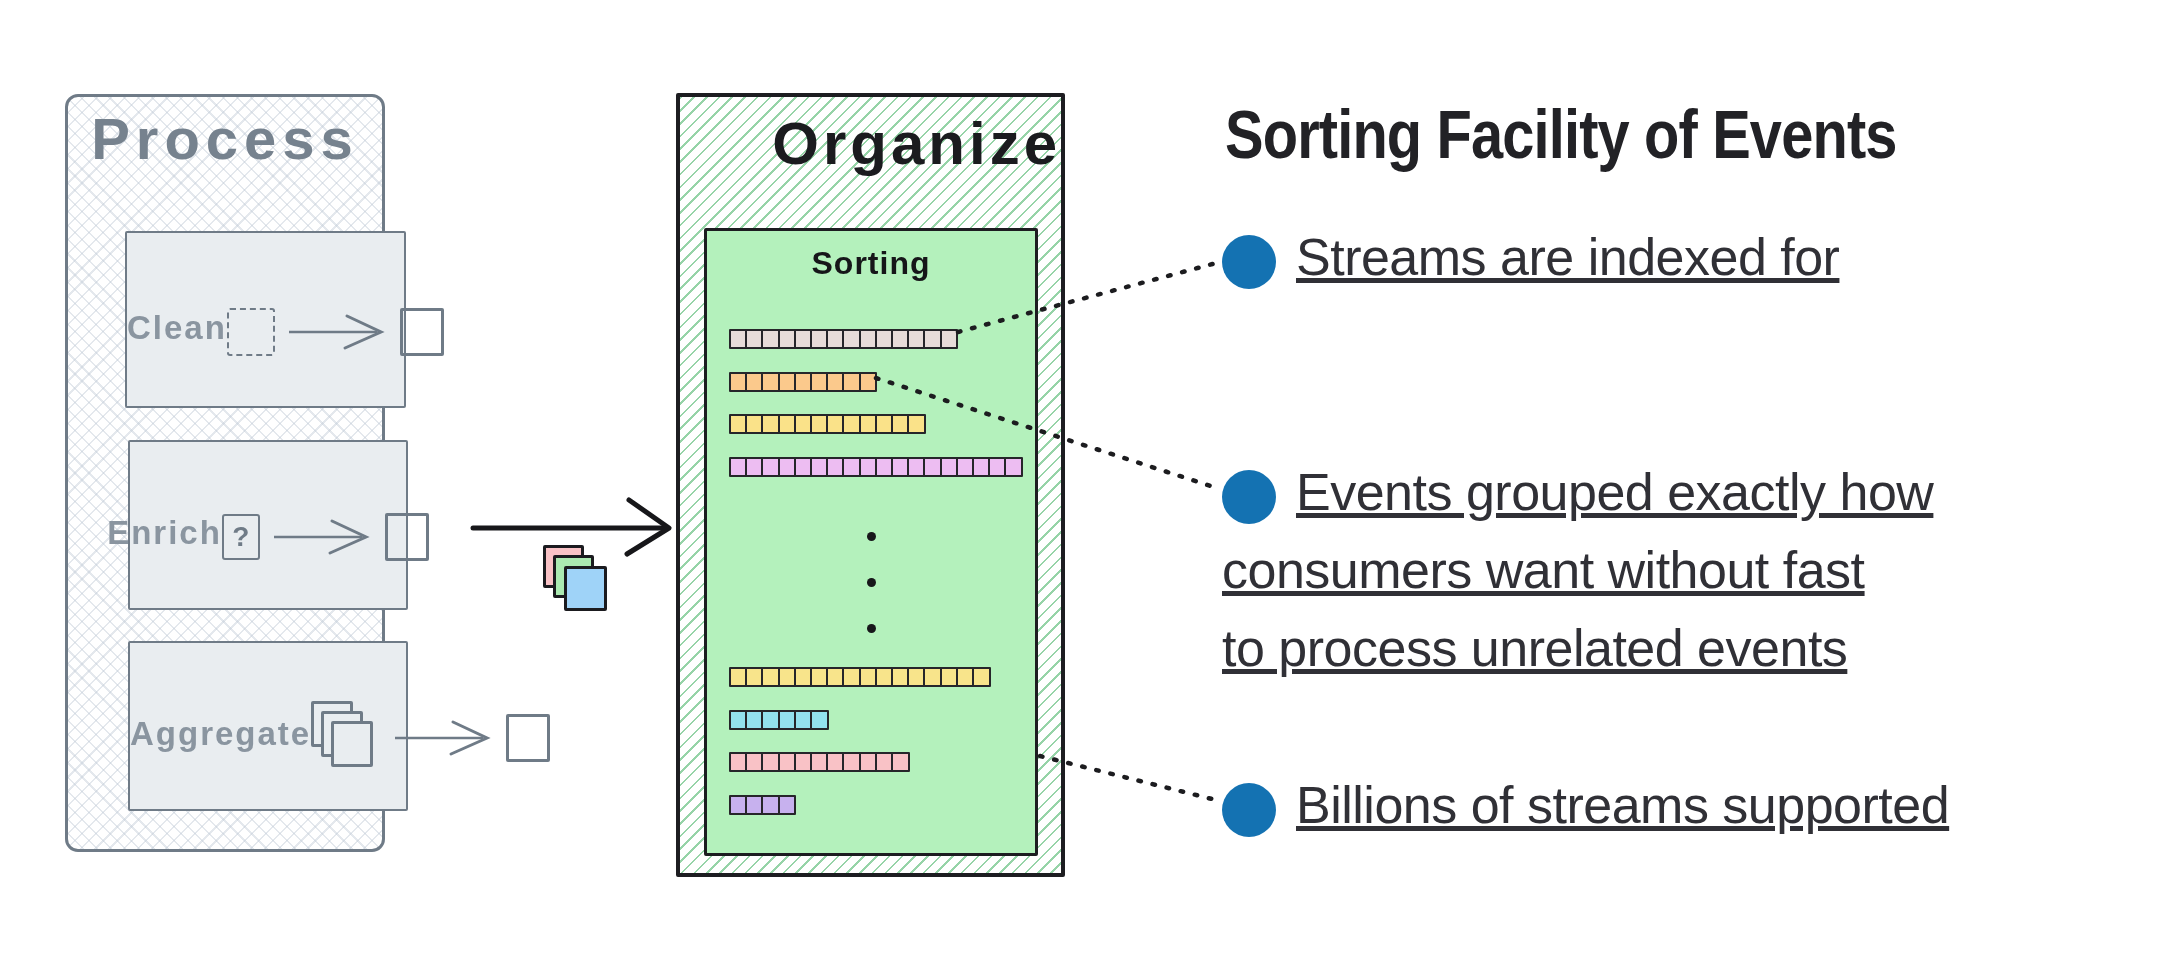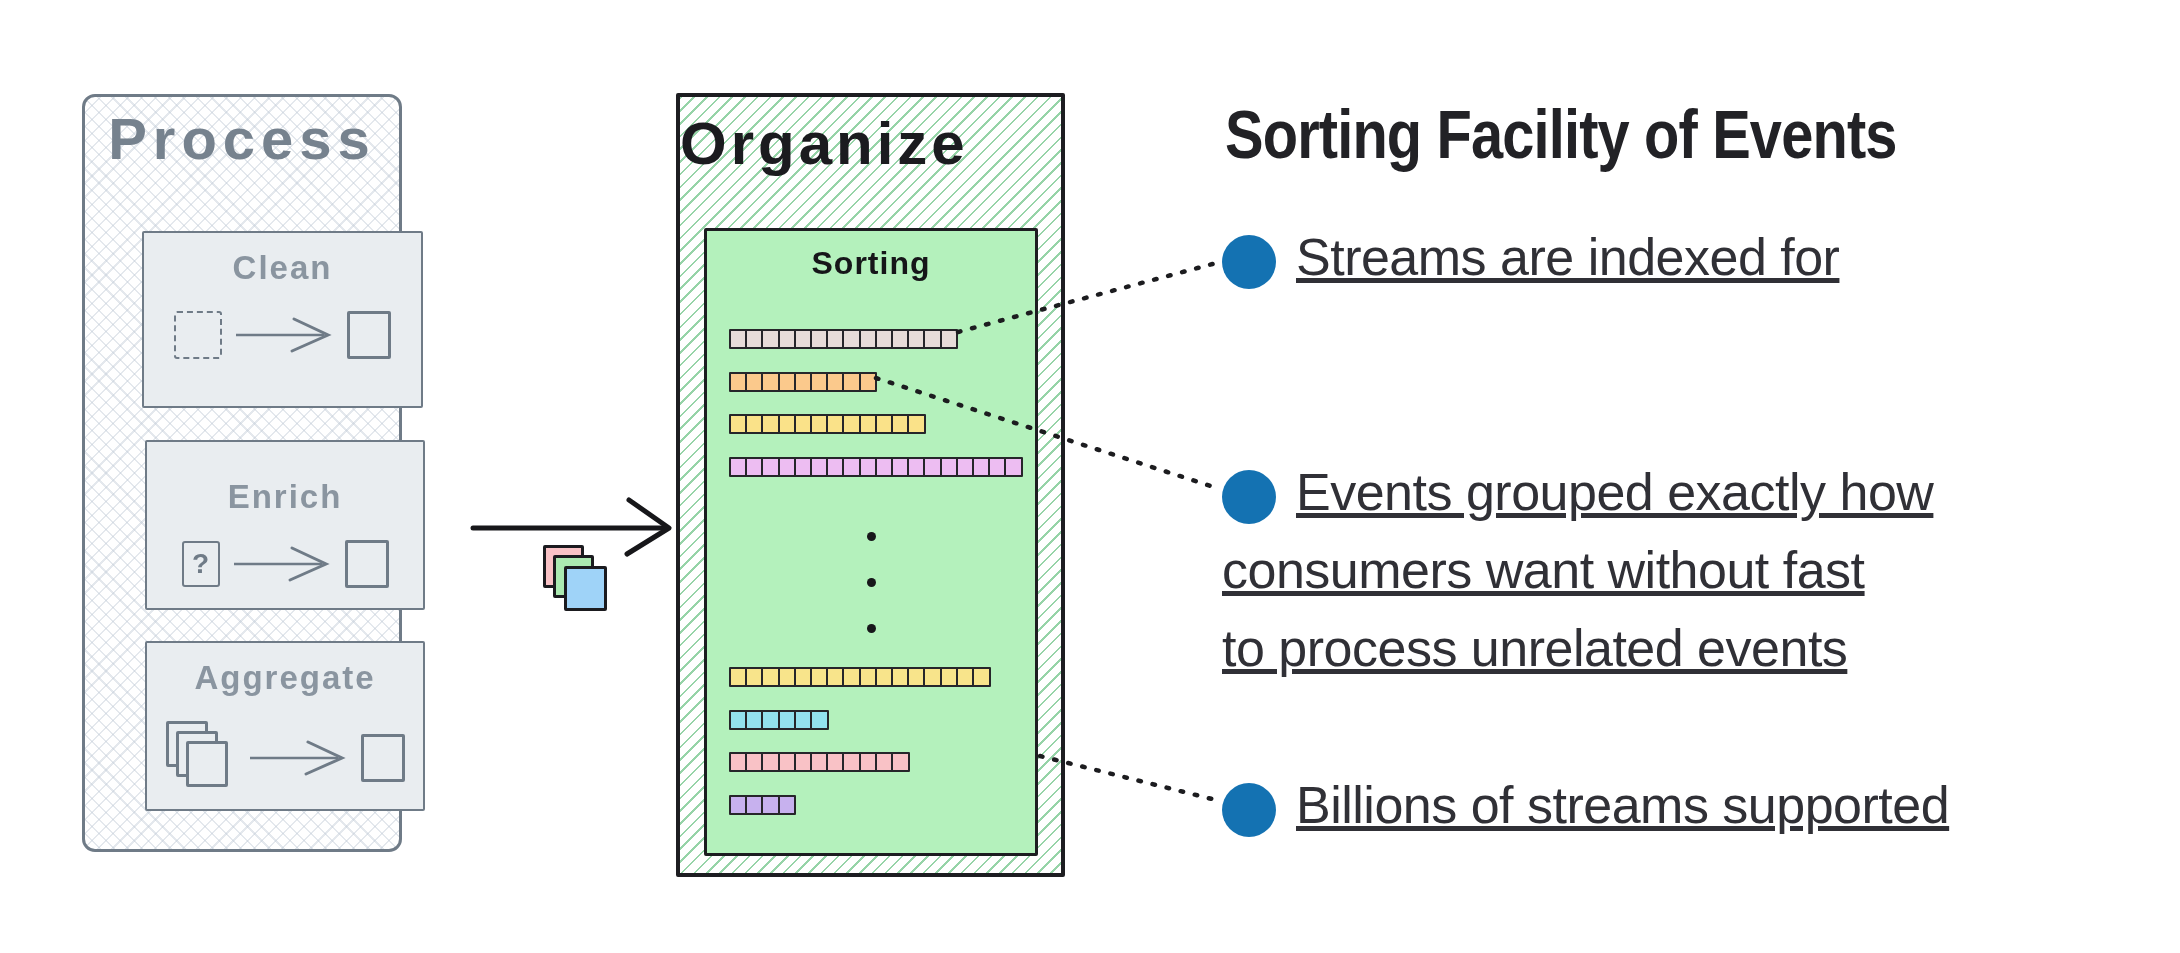--- a/index.html
+++ b/index.html
@@ -3,34 +3,34 @@
 <meta charset="utf-8">
 <style>
   html,body{margin:0;padding:0;background:#ffffff;}
   .canvas{
     position:relative;width:2180px;height:953px;background:#ffffff;overflow:hidden;
     font-family:"Liberation Sans","DejaVu Sans",sans-serif;
   }
 
   
   .process-panel{
-    position:absolute;left:82px;top:94px;width:320px;height:758px;box-sizing:border-box;
+    position:absolute;left:65px;top:94px;width:320px;height:758px;box-sizing:border-box;
     border:3px solid #6f7b87;border-radius:13px;
     background:
       repeating-linear-gradient(45deg, rgba(191,201,213,.42) 0 1.6px, transparent 1.6px 10px),
       repeating-linear-gradient(135deg, rgba(191,201,213,.42) 0 1.6px, transparent 1.6px 10px),
       #ffffff;
   }
   .process-title{
     position:absolute;left:0;top:8px;width:100%;text-align:center;
     font-size:58px;font-weight:600;letter-spacing:6px;color:#76828e;
   }
   .step-box{
     position:absolute;box-sizing:border-box;border:2.5px solid #6f7b87;border-radius:2px;
-    background:#e9edf0;display:flex;flex-direction:column;align-items:center;
+    background:#e9edf0;display:flex;align-items:center;
   }
   .step-clean{left:57px;top:134px;width:281px;height:177px;}
   .step-enrich{left:60px;top:343px;width:280px;height:170px;justify-content:center;}
   .step-aggregate{left:60px;top:544px;width:280px;height:170px;}
   .step-label{margin-top:16px;font-size:33px;font-weight:600;letter-spacing:2px;color:#8a95a0;}
   .icon-row{display:flex;align-items:center;justify-content:center;margin-top:24px;gap:10px;}
   .dashed-sq{width:44px;height:44px;border:2.5px dashed #6f7b87;border-radius:3px;}
   .solid-sq{width:38px;height:42px;border:3px solid #6f7b87;border-radius:2px;}
   .q-sq{width:34px;height:42px;border:2.5px solid #6f7b87;border-radius:3px;
         display:flex;align-items:center;justify-content:center;
@@ -44,21 +44,21 @@
 
   
   .organize-panel{
     position:absolute;left:676px;top:93px;width:389px;height:784px;box-sizing:border-box;
     border:4px solid #1d1d21;border-radius:2px;
     background:
       repeating-linear-gradient(135deg, rgba(64,176,96,.55) 0 1.8px, transparent 1.8px 9px),
       #ffffff;
   }
   .organize-title{
-    position:absolute;left:0;top:12px;width:100%;text-align:left;
+    position:absolute;left:0;top:12px;width:100%;text-align:right;
     font-size:60px;font-weight:600;letter-spacing:4px;color:#1b1b1f;
   }
   .streams-box{
     position:absolute;left:24px;top:131px;width:334px;height:628px;box-sizing:border-box;
     border:3px solid #1d1d21;border-radius:2px;background:#b4f1bc;
   }
   .streams-title{
     position:absolute;left:0;top:14px;width:100%;text-align:center;
     font-size:32px;font-weight:600;letter-spacing:1px;color:#161619;
   }

